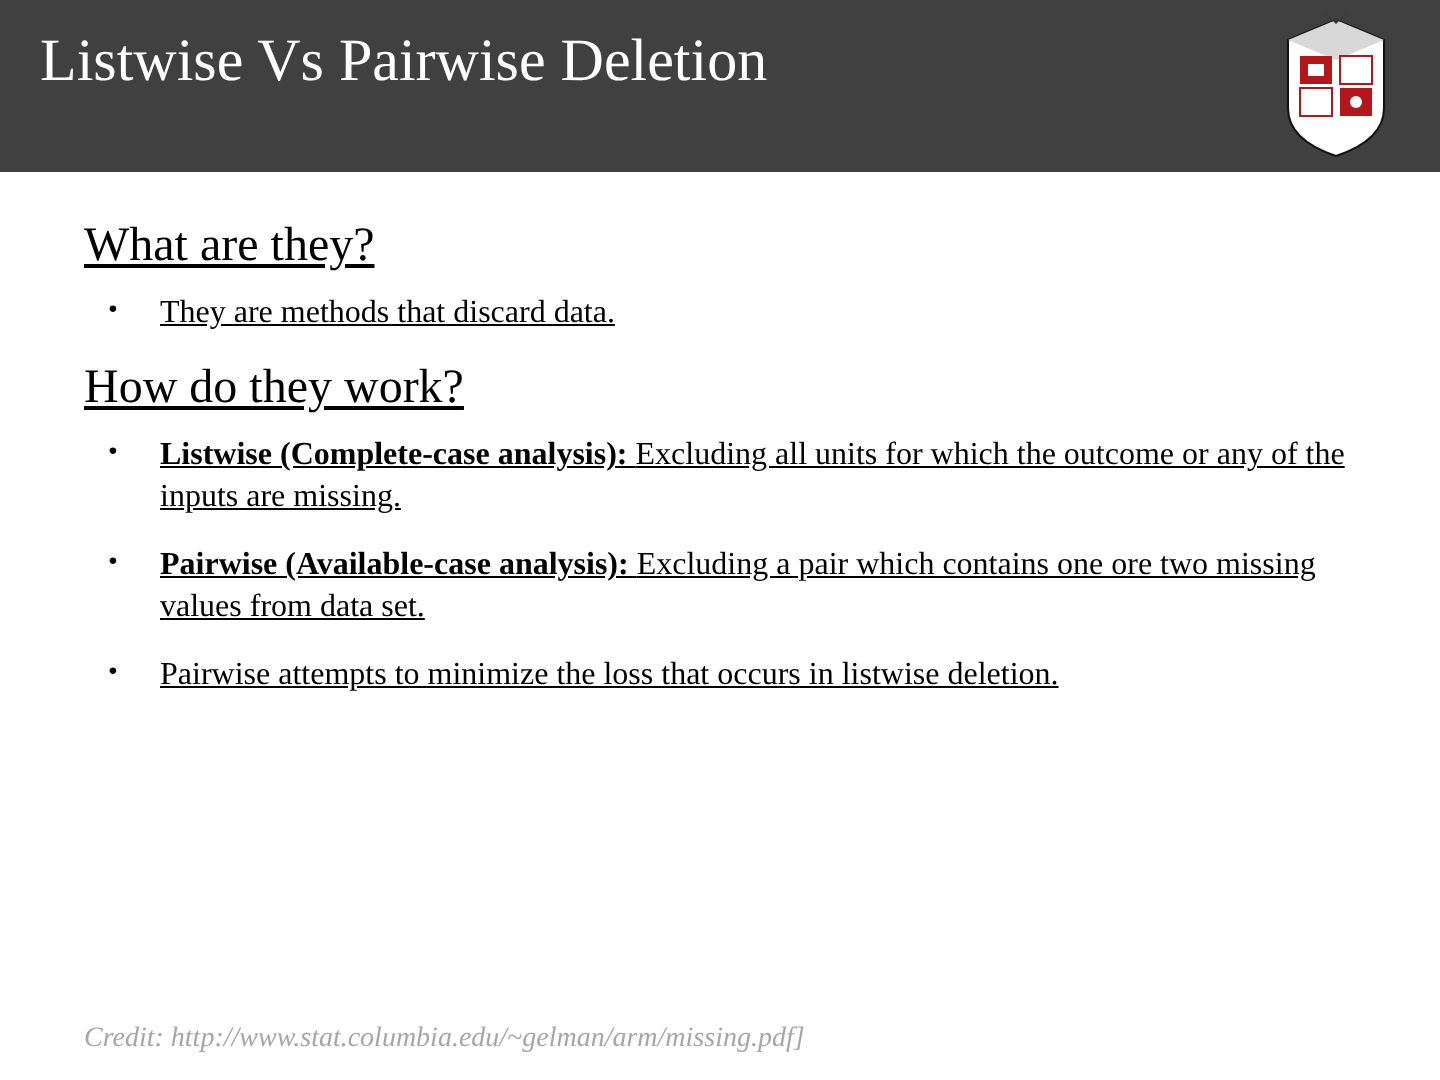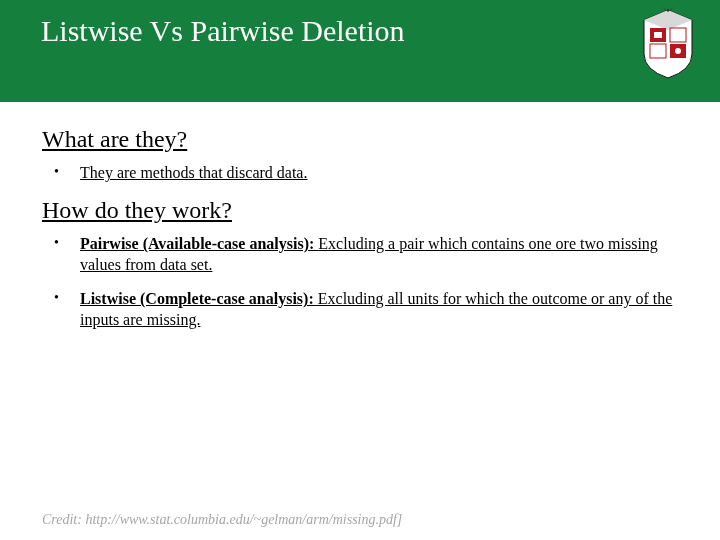--- a/index.html
+++ b/index.html
@@ -5,23 +5,23 @@
   * { margin: 0; padding: 0; box-sizing: border-box; }
   body {
     width: 720px;
     height: 540px;
     font-family: "Times New Roman", Times, serif;
     background: #ffffff;
     overflow: hidden;
     position: relative;
   }
   .header-bar {
-    background: #15803d;
-    height: 102px;
-    padding: 14px 0 0 41px;
+    background: #404040;
+    height: 86px;
+    padding: 14px 0 0 20px;
     position: relative;
   }
   .header-title {
     color: #ffffff;
     font-size: 30px;
     font-weight: normal;
   }
   .crest {
     position: absolute;
     right: 24px;
@@ -91,23 +91,26 @@
 <div class="content">
 
   <div class="section-heading">What are they?</div>
   <ul class="bullets">
     <li><span>They are methods that discard data.</span></li>
   </ul>
 
   <div class="section-heading">How do they work?</div>
   <ul class="bullets">
     <li>
-      <span class="bold-run">Pairwise (Available-case analysis): </span><span>Excluding a pair which contains one ore two missing values from data set.</span>
+      <span class="bold-run">Listwise (Complete-case analysis): </span><span>Excluding all units for which the outcome or any of the inputs are missing.</span>
     </li>
     <li>
-      <span class="bold-run">Listwise (Complete-case analysis): </span><span>Excluding all units for which the outcome or any of the inputs are missing.</span>
+      <span class="bold-run">Pairwise (Available-case analysis): </span><span>Excluding a pair which contains one ore two missing values from data set.</span>
     </li>
   </ul>
 
+  <ul class="bullets">
+    <li><span>Pairwise attempts to minimize the loss that occurs in listwise deletion.</span></li>
+  </ul>
 
 </div>
 
 <div class="credit">Credit: http://www.stat.columbia.edu/~gelman/arm/missing.pdf]</div>
 
 </body></html>

